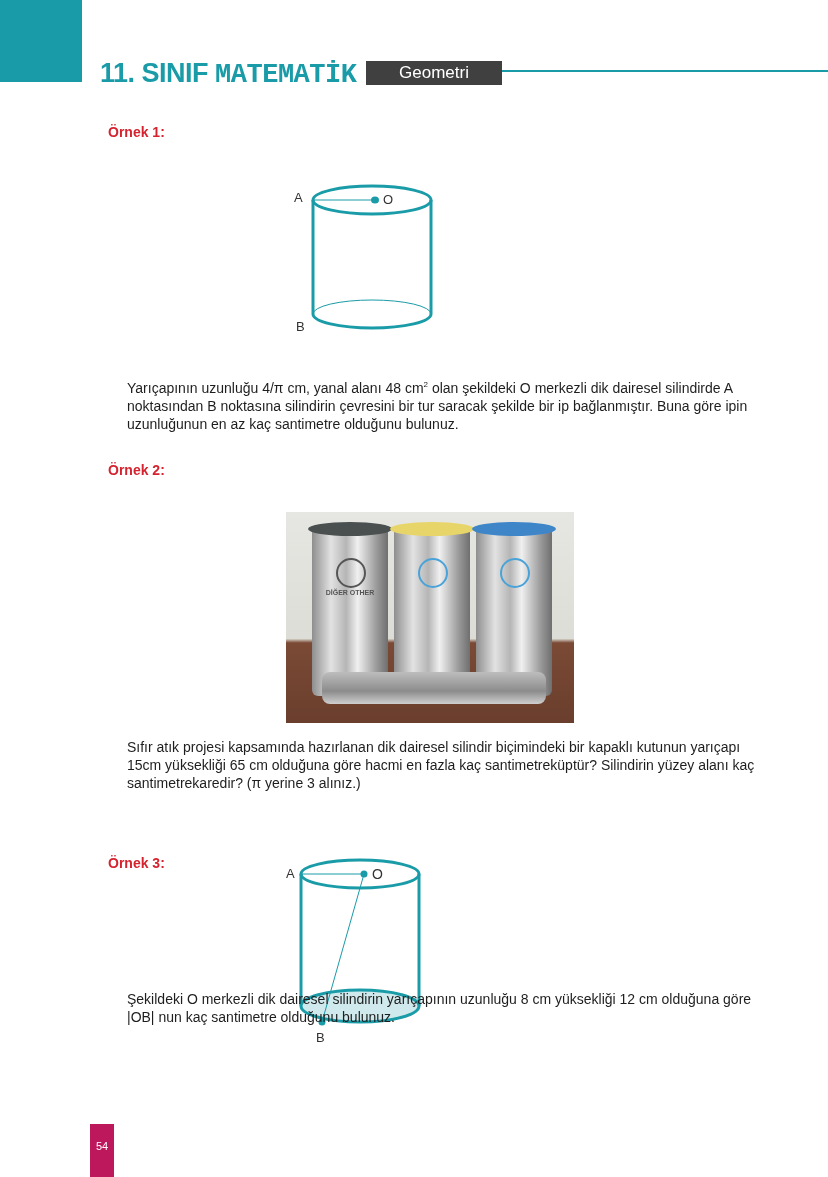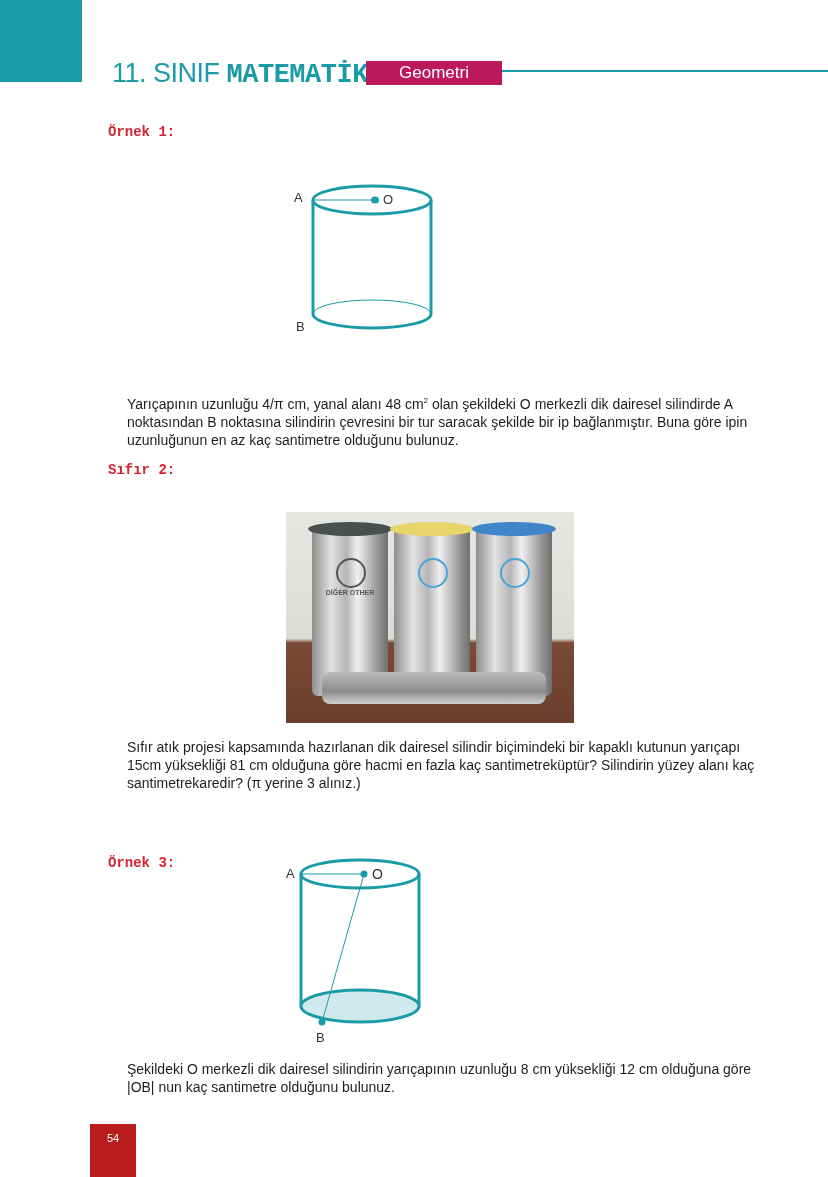--- a/index.html
+++ b/index.html
@@ -7,30 +7,30 @@
     width: 828px; height: 1177px; position: relative; overflow: hidden;
     background: #ffffff;
     font-family: "Liberation Sans", "DejaVu Sans", sans-serif;
     color: #1e1e1e;
   }
   .corner-block { position: absolute; left: 0; top: 0; width: 82px; height: 82px; background: #1a9ba8; }
   .header-title {
     position: absolute; left: 100px; top: 56px; font-size: 27px; line-height: 34px;
     color: #1a9ba8; letter-spacing: -0.5px; white-space: nowrap;
   }
-  .header-title .light { font-weight: normal; margin-left: 12px; }
+  .header-title .light { font-weight: bold; }
   .header-title .bold { font-weight: bold; font-family: Liberation Mono, monospace; }
   .subject-badge {
     position: absolute; left: 366px; top: 61px; width: 136px; height: 24px;
-    background: #be185d; color: #ffffff; font-size: 17px; line-height: 24px; text-align: center;
+    background: #404040; color: #ffffff; font-size: 17px; line-height: 24px; text-align: center;
   }
   .header-rule { position: absolute; left: 502px; top: 70px; width: 326px; height: 2px; background: #1a9ba8; }
 
   .example-label {
-    position: absolute; left: 108px; font-size: 14px; font-weight: bold; color: #d5232f; font-family: Liberation Mono, monospace;
+    position: absolute; left: 108px; font-size: 14px; font-weight: bold; color: #d5232f;
   }
   .para {
     position: absolute; left: 127px; width: 630px; font-size: 14px; line-height: 18px; color: #1e1e1e;
   }
   .para sup { font-size: 8px; }
   .figure { position: absolute; }
   .photo {
     position: absolute; left: 286px; top: 512px; width: 288px; height: 211px;
     background: linear-gradient(180deg, #e6e7e2 0%, #dcddd6 60%, #7a4a35 62%, #6a3e2d 100%);
     overflow: hidden;
@@ -40,22 +40,22 @@
     background: linear-gradient(90deg, #8e8e8e 0%, #e2e2e2 25%, #b5b5b5 45%, #f0f0f0 60%, #9a9a9a 85%, #6f6f6f 100%);
   }
   .lid { position: absolute; top: -4px; left: -4px; width: 84px; height: 14px; border-radius: 42px / 7px; }
   .bin-label { position: absolute; top: 62px; left: 0; width: 76px; text-align: center; font-size: 7px; font-weight: bold; line-height: 9px; }
   .bin-emblem { position: absolute; top: 32px; left: 24px; width: 26px; height: 26px; border-radius: 50%; border: 2px solid; }
   .tray {
     position: absolute; left: 36px; top: 160px; width: 224px; height: 32px; border-radius: 8px;
     background: linear-gradient(180deg, #bdbdbd, #8c8c8c 60%, #cfcfcf);
   }
   .page-num {
-    position: absolute; left: 90px; top: 1124px; width: 46px; height: 53px; background: #b91c1c;
-    color: #ffffff; font-size: 11px; text-align: center; padding-top: 8px; box-sizing: border-box;
+    position: absolute; left: 90px; top: 1124px; width: 24px; height: 53px; background: #be185d;
+    color: #ffffff; font-size: 11px; text-align: center; padding-top: 16px; box-sizing: border-box;
   }
 </style>
 </head>
 <body>
 
 <div class="corner-block"></div>
 
 <div class="header-title">
   <span class="light">11. SINIF</span>
   <span class="bold">MATEMATİK</span>
@@ -71,54 +71,54 @@
   <line x1="143" y1="20" x2="143" y2="134" stroke="#1a9ba8" stroke-width="3"></line>
   <path d="M25 134 A59 14 0 0 0 143 134" fill="none" stroke="#1a9ba8" stroke-width="3"></path>
   <path d="M25 134 A59 14 0 0 1 143 134" fill="none" stroke="#1a9ba8" stroke-width="1"></path>
   <line x1="25" y1="20" x2="87" y2="20" stroke="#1a9ba8" stroke-width="1"></line>
   <ellipse cx="87" cy="20" rx="4" ry="3.5" fill="#1a9ba8"></ellipse>
   <text x="6" y="22" font-size="13" fill="#333" font-family="Liberation Sans, sans-serif">A</text>
   <text x="95" y="24" font-size="13" fill="#333" font-family="Liberation Sans, sans-serif">O</text>
   <text x="8" y="151" font-size="13" fill="#333" font-family="Liberation Sans, sans-serif">B</text>
 </svg>
 
-<div class="para" style="top:376px;margin-top:16px;"><span>Yarıçapının uzunluğu  4/π cm, yanal alanı 48 cm</span><sup>2</sup><span> olan şekildeki O merkezli dik dairesel silindirde A noktasından B noktasına silindirin çevresini bir tur saracak şekilde bir ip bağlanmıştır. Buna göre ipin uzunluğunun en az kaç santimetre olduğunu bulunuz.</span></div>
+<div class="para" style="top:376px;"><span>Yarıçapının uzunluğu  4/π cm, yanal alanı 48 cm</span><sup>2</sup><span> olan şekildeki O merkezli dik dairesel silindirde A noktasından B noktasına silindirin çevresini bir tur saracak şekilde bir ip bağlanmıştır. Buna göre ipin uzunluğunun en az kaç santimetre olduğunu bulunuz.</span></div>
 
-<div class="example-label" style="top:462px;">Sıfır 2:</div>
+<div class="example-label" style="top:462px;">Örnek 2:</div>
 
 <div class="photo">
   <div class="bin" style="left:26px;">
     <div class="lid" style="background:#4a4f4f;"></div>
     <div class="bin-emblem" style="border-color:#555;"></div>
     <div class="bin-label" style="color:#555;">DİĞER OTHER</div>
   </div>
   <div class="bin" style="left:108px;">
     <div class="lid" style="background:#e8d56a;"></div>
     <div class="bin-emblem" style="border-color:#4aa3d8;"></div>
   </div>
   <div class="bin" style="left:190px;">
     <div class="lid" style="background:#3f86c9;"></div>
     <div class="bin-emblem" style="border-color:#4aa3d8;"></div>
   </div>
   <div class="tray"></div>
 </div>
 
-<div class="para" style="top:738px;">Sıfır atık projesi kapsamında hazırlanan dik dairesel silindir biçimindeki bir kapaklı kutunun yarıçapı 15cm yüksekliği 81 cm olduğuna göre hacmi en fazla kaç santimetreküptür? Silindirin yüzey alanı kaç santimetrekaredir? (π yerine 3 alınız.)</div>
+<div class="para" style="top:738px;">Sıfır atık projesi kapsamında hazırlanan dik dairesel silindir biçimindeki bir kapaklı kutunun yarıçapı 15cm yüksekliği 65 cm olduğuna göre hacmi en fazla kaç santimetreküptür? Silindirin yüzey alanı kaç santimetrekaredir? (π yerine 3 alınız.)</div>
 
 <div class="example-label" style="top:855px;">Örnek 3:</div>
 
 <svg class="figure" style="left:282px; top:856px;" width="150" height="190" viewBox="0 0 150 190">
   <ellipse cx="78" cy="18" rx="59" ry="14" fill="none" stroke="#1a9ba8" stroke-width="3"></ellipse>
   <line x1="19" y1="18" x2="19" y2="150" stroke="#1a9ba8" stroke-width="3"></line>
   <line x1="137" y1="18" x2="137" y2="150" stroke="#1a9ba8" stroke-width="3"></line>
   <ellipse cx="78" cy="150" rx="59" ry="16" fill="#cfe9ec" stroke="#1a9ba8" stroke-width="3"></ellipse>
   <line x1="19" y1="18" x2="82" y2="18" stroke="#1a9ba8" stroke-width="1"></line>
   <line x1="82" y1="18" x2="40" y2="166" stroke="#1a9ba8" stroke-width="1"></line>
   <circle cx="82" cy="18" r="3.5" fill="#1a9ba8"></circle>
   <circle cx="40" cy="166" r="3.5" fill="#1a9ba8"></circle>
   <text x="4" y="22" font-size="13" fill="#333" font-family="Liberation Sans, sans-serif">A</text>
   <text x="90" y="23" font-size="14" fill="#333" font-family="Liberation Sans, sans-serif">O</text>
   <text x="34" y="186" font-size="13" fill="#333" font-family="Liberation Sans, sans-serif">B</text>
 </svg>
 
-<div class="para" style="top:1060px;">Şekildeki O  merkezli dik dairesel silindirin yarıçapının uzunluğu 8 cm yüksekliği 12 cm olduğuna göre |OB| nun kaç santimetre olduğunu bulunuz.</div>
+<div class="para" style="top:990px;">Şekildeki O  merkezli dik dairesel silindirin yarıçapının uzunluğu 8 cm yüksekliği 12 cm olduğuna göre |OB| nun kaç santimetre olduğunu bulunuz.</div>
 
 <div class="page-num">54</div>
 
 </body></html>

